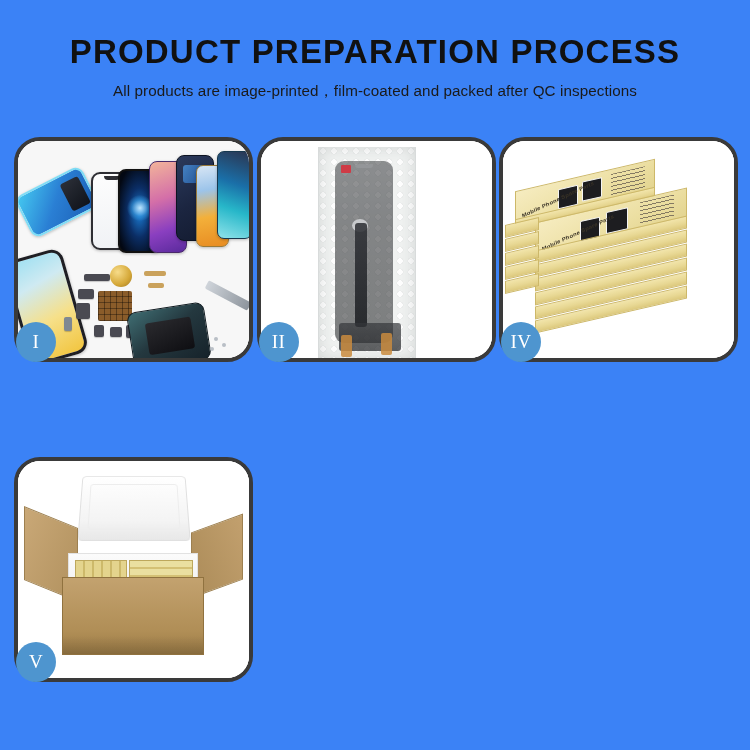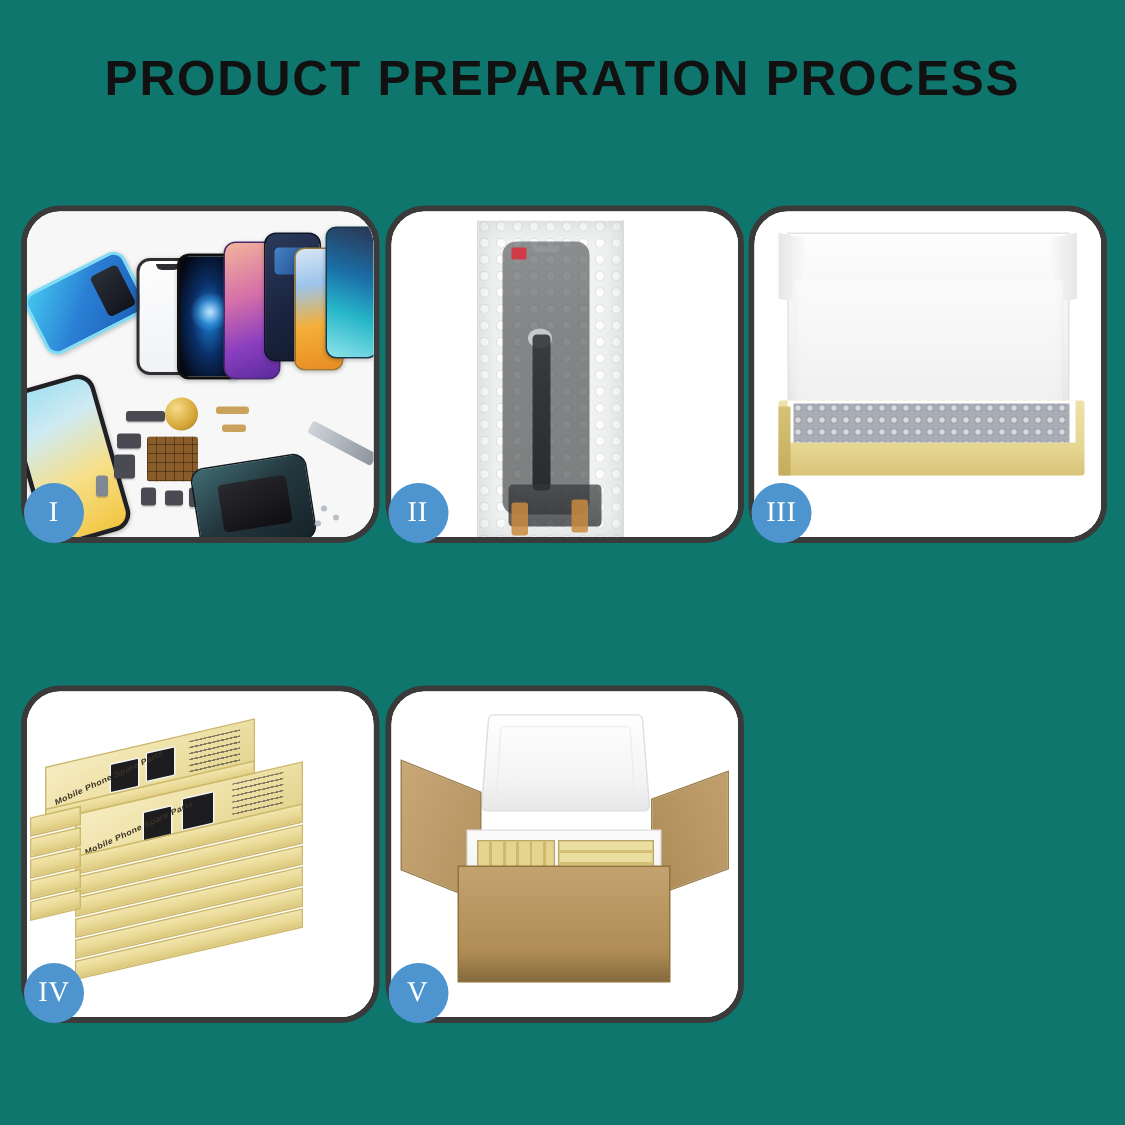--- a/index.html
+++ b/index.html
@@ -9,21 +9,21 @@
     height: 750px;
     background: #ffffff;
     font-family: "Liberation Sans", sans-serif;
     overflow: hidden;
   }
 
   .page {
     position: relative;
     width: 750px;
     height: 750px;
-    background: #0f766e;
+    background: #3b82f6;
   }
 
   
   .header {
     padding-top: 32px;
     text-align: center;
   }
   .title {
     font-family: "Liberation Sans", sans-serif;
     font-size: 33px;
@@ -375,20 +375,21 @@
     position:absolute; background: rgba(120,95,55,.35); border-radius:1px;
   }
 </style>
 </head>
 <body>
 
 <div class="page">
 
   <div class="header">
     <div class="title">PRODUCT PREPARATION PROCESS</div>
+    <div class="subtitle">All products are image-printed，film-coated and packed after QC inspections</div>
   </div>
 
   <div class="grid">
 
     <div class="panel">
       <div class="panel-inner">
         <div class="scene1">
           <div class="ph ph-blueflat"></div>
           <div class="ph ph-glass"></div>
           <div class="ph ph-dark"></div>
@@ -429,35 +430,20 @@
             <div class="flex2"></div>
             <div class="bottomcluster"></div>
             <div class="goldpin" style="left:22px;top:188px;"></div>
             <div class="goldpin" style="left:62px;top:186px;"></div>
           </div>
         </div>
       </div>
       <div class="badge">II</div>
     </div>
 
-    <div class="panel">
-      <div class="panel-inner">
-        <div class="scene3">
-          <div class="lidpanel"></div>
-          <div class="lidwing-l"></div>
-          <div class="lidwing-r"></div>
-          <div class="foamsheet"></div>
-          <div class="traybox"></div>
-          <div class="trayinner"></div>
-          <div class="bubblefill"></div>
-          <div class="trayside-l"></div>
-        </div>
-      </div>
-      <div class="badge">III</div>
-    </div>
 
     <div class="panel">
       <div class="panel-inner">
         <div class="scene4">
 
           <div class="bxtop" style="left:12px;top:34px;width:140px;height:34px;transform:skewY(-13deg);">
             <div class="bximg" style="left:42px;top:7px;width:20px;height:20px;"></div>
             <div class="bximg" style="left:66px;top:5px;width:20px;height:20px;"></div>
             <div class="bxlines" style="left:95px;top:4px;"></div>
             <div class="bxlabel" style="left:5px;top:14px;transform:rotate(-13deg);">Mobile Phone Spare Parts</div>

